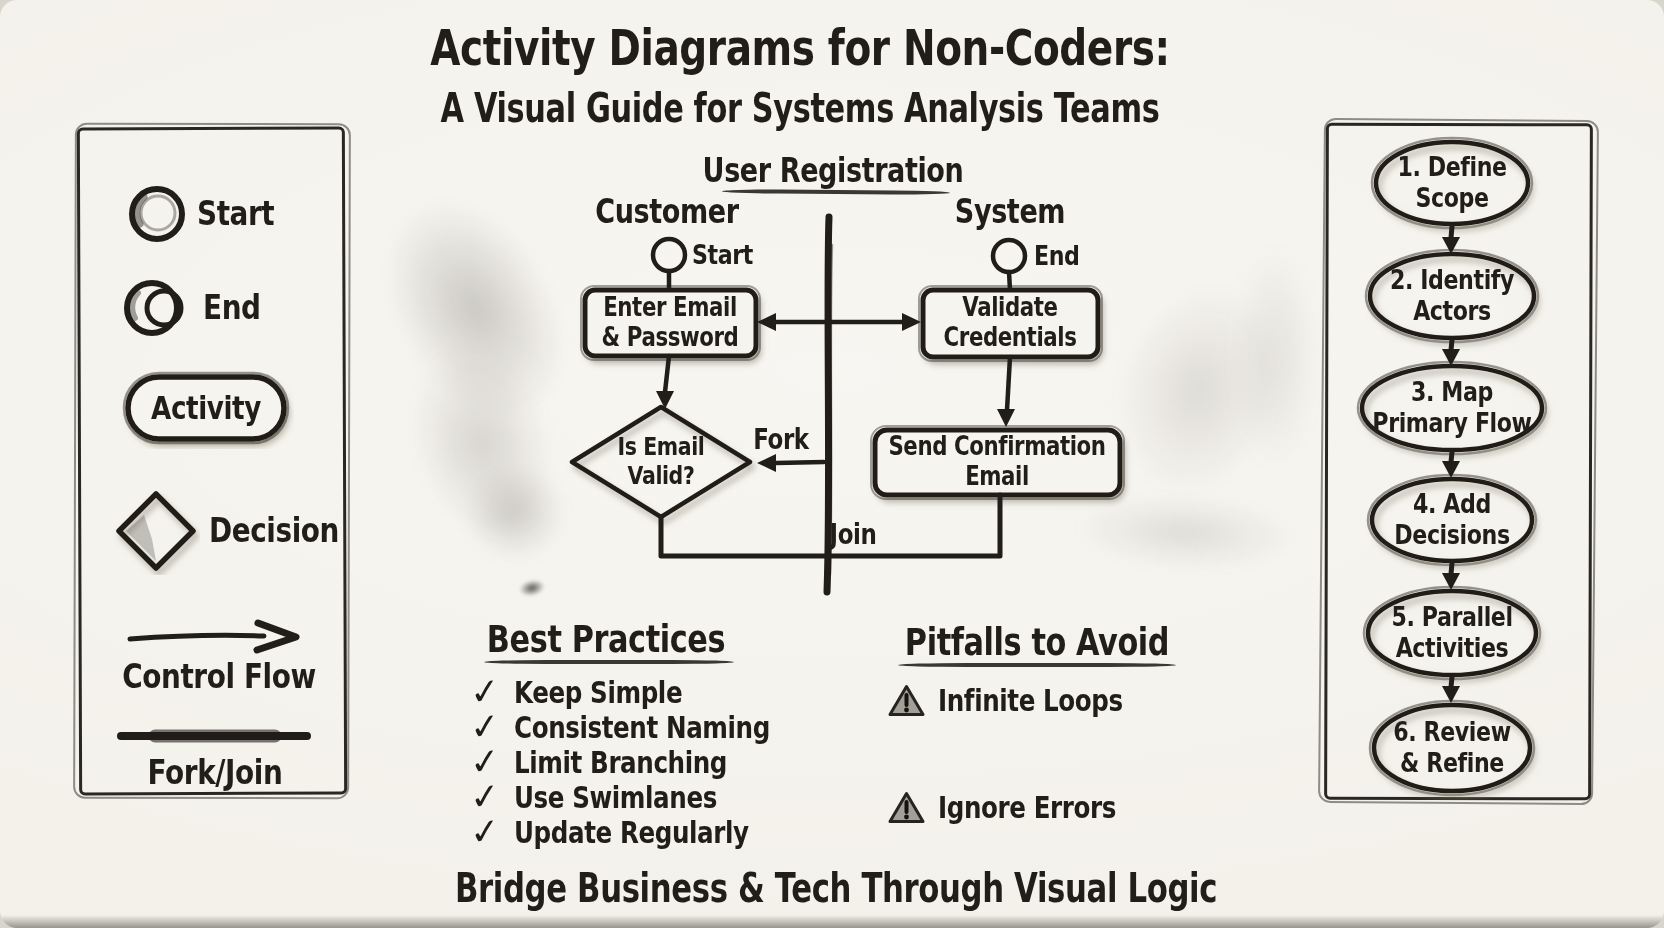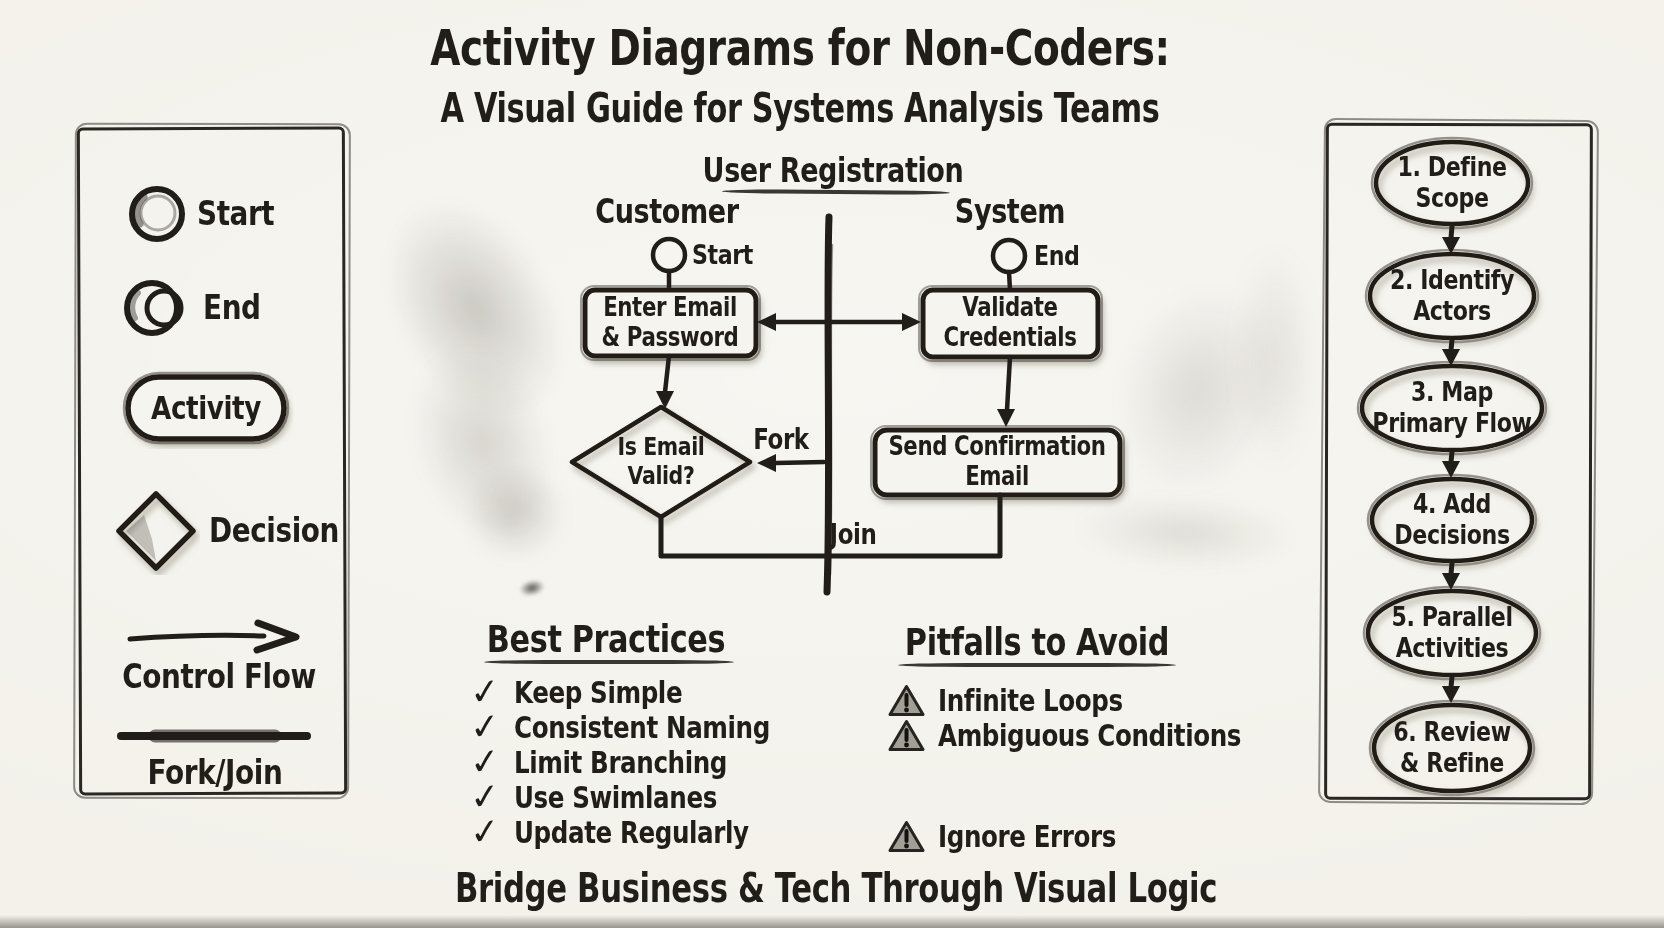--- a/index.html
+++ b/index.html
@@ -1,20 +1,20 @@
 <!DOCTYPE html>
 <html><head>
 <meta charset="utf-8">
 <style>
   html,body{margin:0;padding:0;background:#d8d5cd;}
   .stage{position:relative;width:1664px;height:928px;overflow:hidden;
     background:
       radial-gradient(120% 90% at 50% 40%, rgba(255,255,255,.35), rgba(0,0,0,0) 70%),
       #f3f1ea;
-    font-family:"DejaVu Sans", sans-serif;color:#211d19;}
+    font-family:"DejaVu Sans", sans-serif;color:#211d19;border-radius:17px;}
   .hw{font-weight:700;color:#211d19;}
   .lbl{position:absolute;transform:translate(-50%,-50%) scale(.82,1);text-align:center;
     white-space:pre-line;line-height:1.14;letter-spacing:-.5px;font-weight:700;}
   .lbl-left{position:absolute;transform:translate(0,-50%) scale(.82,1);transform-origin:0 50%;
     white-space:pre-line;line-height:1.14;letter-spacing:-.5px;font-weight:700;}
   .panel{position:absolute;border:3px solid #2a2622;border-radius:6px;}
   .panel::before{content:'';position:absolute;inset:-7px;border:2px solid rgba(42,38,34,.5);
     border-radius:12px;transform:rotate(.35deg);}
   .underline{position:absolute;height:4px;background:#211d19;opacity:.88;border-radius:50%/100%;}
   .smudge{position:absolute;pointer-events:none;}
@@ -178,29 +178,21 @@
   <div class="underline" style="left:898px;top:663px;width:278px;"></div>
 
   <div class="pf-row" style="left:888px;top:680px;">
     <svg width="37" height="33" viewBox="0 0 37 33">
       <polygon points="18.5,2.5 35,30.5 2,30.5" fill="#a29f97" stroke="#262320" stroke-width="3" stroke-linejoin="round"></polygon>
       <path d="M 18.5 11 L 18.5 21" stroke="#14120f" stroke-width="4" stroke-linecap="round" fill="none"></path>
       <circle cx="18.5" cy="26" r="2.4" fill="#14120f"></circle>
     </svg>
     <span class="pf-label">Infinite Loops</span>
   </div>
-  <div class="pf-row" style="left:888px;top:715px;">
-    <svg width="37" height="33" viewBox="0 0 37 33">
-      <polygon points="18.5,2.5 35,30.5 2,30.5" fill="#a29f97" stroke="#262320" stroke-width="3" stroke-linejoin="round"></polygon>
-      <path d="M 18.5 11 L 18.5 21" stroke="#14120f" stroke-width="4" stroke-linecap="round" fill="none"></path>
-      <circle cx="18.5" cy="26" r="2.4" fill="#14120f"></circle>
-    </svg>
-    <span class="pf-label">Ambiguous Conditions</span>
-  </div>
-  <div class="pf-row" style="left:888px;top:816px;text-align:center;">
+  <div class="pf-row" style="left:888px;top:787px;text-align:center;">
     <svg width="37" height="33" viewBox="0 0 37 33">
       <polygon points="18.5,2.5 35,30.5 2,30.5" fill="#a29f97" stroke="#262320" stroke-width="3" stroke-linejoin="round"></polygon>
       <path d="M 18.5 11 L 18.5 21" stroke="#14120f" stroke-width="4" stroke-linecap="round" fill="none"></path>
       <circle cx="18.5" cy="26" r="2.4" fill="#14120f"></circle>
     </svg>
     <span class="pf-label">Ignore Errors</span>
   </div>
 
   <div class="panel" style="left:1325px;top:123px;width:261px;height:671px;transform:rotate(.15deg);"></div>
 

